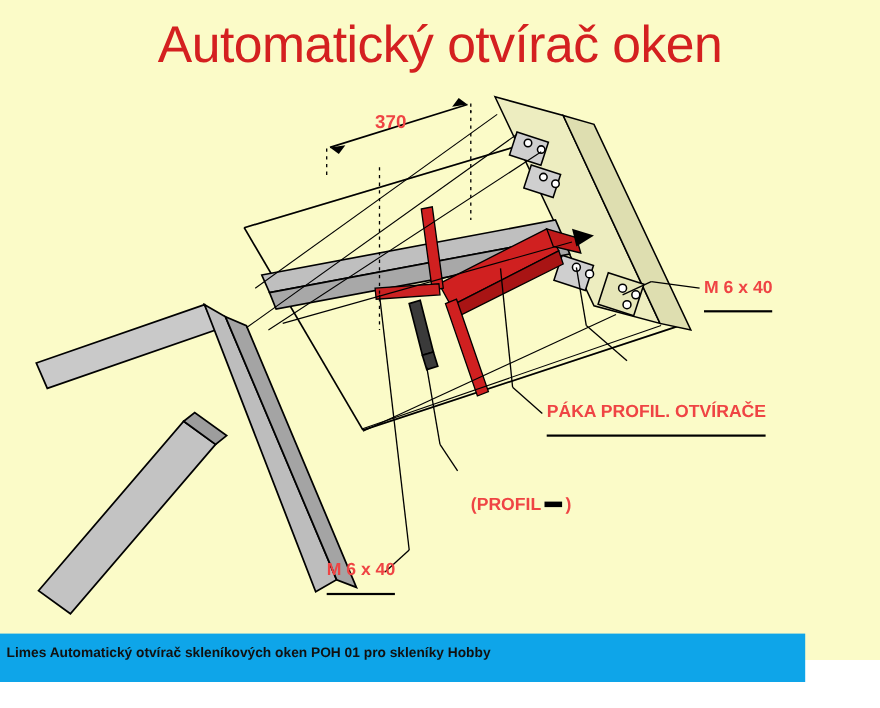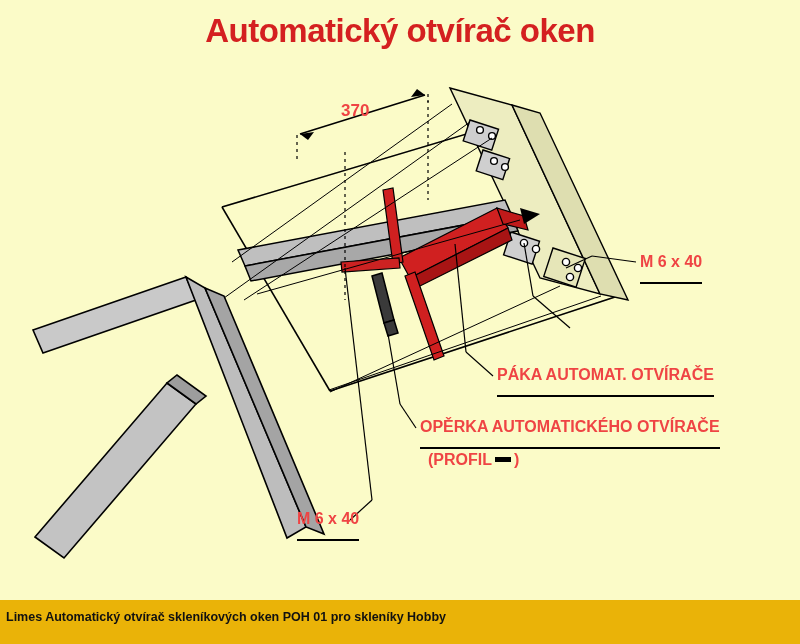--- a/index.html
+++ b/index.html
@@ -33,33 +33,33 @@
     height: 600px;
     display: block;
   }
   #title-text {
     position: absolute;
     left: 0;
     top: 12px;
     width: 800px;
     text-align: center;
     font-family: "Liberation Sans", sans-serif;
-    font-weight: bold;
-    font-size: 33px;
+    font-weight: normal;
+    font-size: 47px;
     letter-spacing: -0.5px;
     color: #d42020;
     white-space: nowrap;
   }
   #caption-bar {
     position: absolute;
     left: 0;
-    top: 600px;
-    width: 800px;
+    top: 576px;
+    width: 732px;
     height: 44px;
-    background: #eab308;
+    background: #0ea5e9;
     box-sizing: border-box;
     padding: 9px 6px 0 6px;
   }
   #caption-text {
     font-family: "Liberation Sans", sans-serif;
     font-size: 12.5px;
     font-weight: bold;
     color: #111111;
     line-height: 16px;
   }
@@ -208,23 +208,22 @@
       </g>
     </svg>
 
     <div id="title-text">Automatický otvírač oken</div>
 
     <div class="lbl" id="lbl-dim-370">370</div>
 
     <div class="lbl lbl-u" id="lbl-m6x40-right">M 6 x 40</div>
 
 
-    <div class="lbl lbl-u" id="lbl-paka">PÁKA AUTOMAT. OTVÍRAČE</div>
-
-    <div class="lbl lbl-u" id="lbl-operka">OPĚRKA AUTOMATICKÉHO OTVÍRAČE</div>
+    <div class="lbl lbl-u" id="lbl-paka">PÁKA PROFIL. OTVÍRAČE</div>
+
 
     <div class="lbl" id="lbl-profil"><span>(PROFIL</span><span id="profil-dash"></span><span>)</span></div>
 
     <div class="lbl lbl-u" id="lbl-m6x40-left">M 6 x 40</div>
 
   </div>
 
   <div id="caption-bar">
     <div id="caption-text">Limes Automatický otvírač skleníkových oken POH 01 pro skleníky Hobby</div>
   </div>

